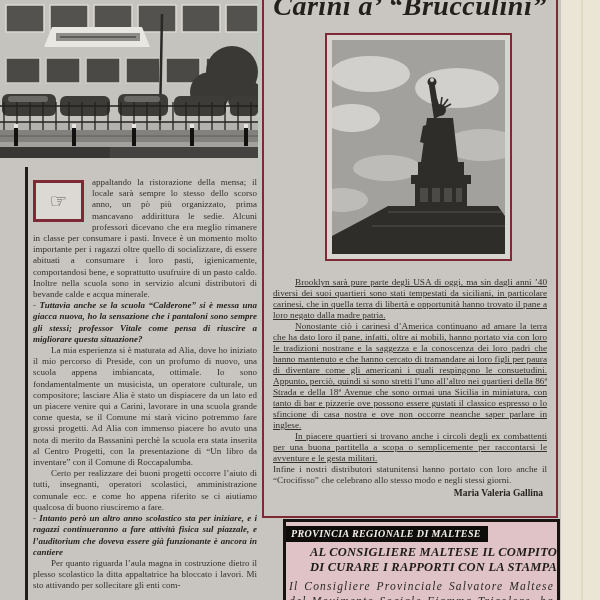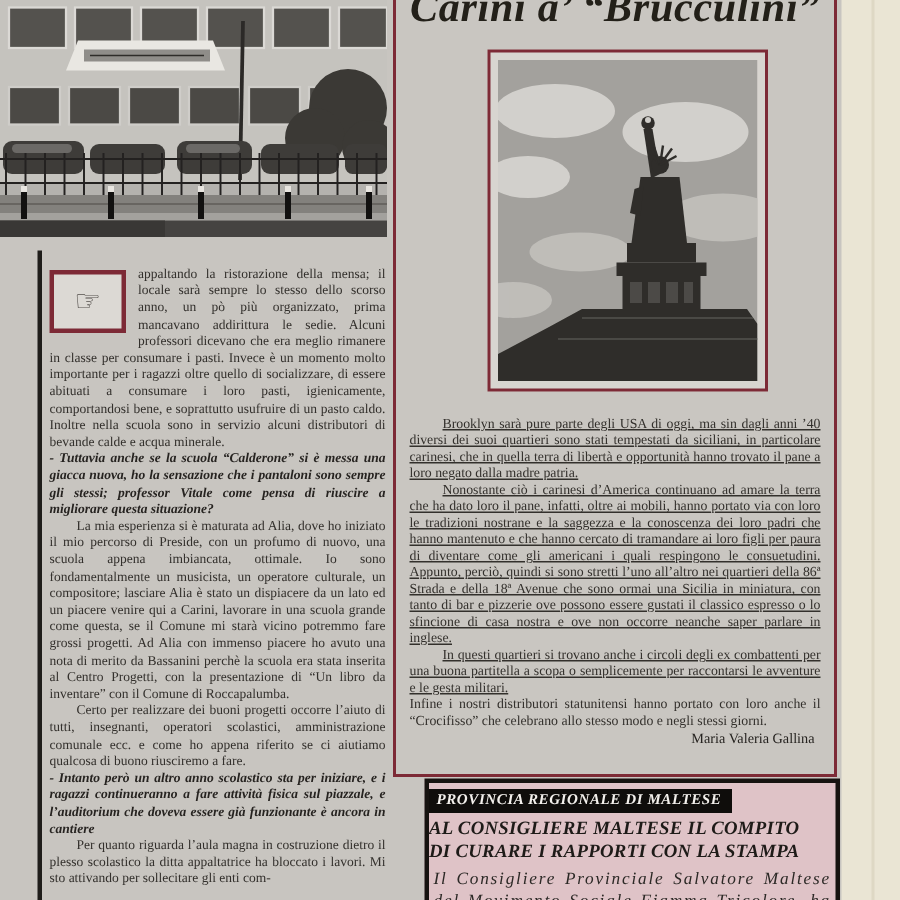--- a/index.html
+++ b/index.html
@@ -22,39 +22,39 @@
   .right-box{left:262px;top:-36px;width:292px;height:550px;border:2px solid #7d2a36;background:#c9c6c1;}
   .headline{position:absolute;top:24px;left:0;right:0;text-align:center;
             font:italic bold 28px/32px "Liberation Serif","DejaVu Serif",serif;
             color:#232019;letter-spacing:0.5px;white-space:nowrap;}
   .statue-frame{position:absolute;left:61px;top:67px;width:173px;height:214px;
                 border:2px solid #7d2a36;padding:5px;background:#d8d5d0;}
   .right-text{position:absolute;left:9px;top:311px;width:274px;}
   p.rcol{font:9.2px/11px "Liberation Serif","DejaVu Serif",serif;text-align:justify;
          margin:0;color:#33302c;}
   p.rindent{text-indent:22px;text-decoration:underline;}
-  .signature{text-align:right;font-weight:normal;font-size:9.5px;line-height:12px;
+  .signature{text-align:right;font-weight:bold;font-size:9.5px;line-height:12px;
              padding-right:4px;margin-top:1px;color:#262320;}
 
   
   .left-rule{left:25px;top:167px;width:3px;height:433px;background:#1f1d1a;}
   .left-col{left:33px;top:177px;width:224px;}
   .hand-box{float:left;width:45px;height:36px;border:3px solid #7d2a36;background:#dcd9d4;
             margin:3px 8px 3px 0;text-align:center;line-height:36px;font-size:20px;color:#55514d;}
   p.lcol{margin:0;text-align:justify;font:9px/11.2px "Liberation Serif","DejaVu Serif",serif;
          color:#33302c;}
   p.lindent{text-indent:18px;}
   p.boldp{font-weight:bold;color:#262320;font-style:italic;}
 
   
   .bottom-box{left:283px;top:519px;width:271px;height:92px;border:3px solid #161310;background:#dfc3c7;}
   .kicker{display:inline-block;background:#0f0d0b;color:#f3f0ec;
           font:italic bold 10px/13px "Liberation Serif","DejaVu Serif",serif;
           padding:1px 7px 2px 5px;letter-spacing:0.4px;margin-top:4px;}
-  .b-title{text-align:left;font:italic bold 12.5px/14.5px "Liberation Serif","DejaVu Serif",serif;
+  .b-title{text-align:right;font:italic bold 12.5px/14.5px "Liberation Serif","DejaVu Serif",serif;
            color:#1e1b18;margin-top:3px;letter-spacing:0.2px;}
   .b-body{font:italic 11.5px/15px "Liberation Serif","DejaVu Serif",serif;letter-spacing:1.2px;
           color:#2c2926;margin-top:5px;padding:0 3px;text-align:justify;}
 </style>
 </head>
 <body>
 
 <div class="page">
 
   <div class="abs cream"></div>
@@ -194,21 +194,21 @@
           <line x1="56" y1="172" x2="170" y2="172"></line>
             <line x1="40" y1="186" x2="173" y2="186"></line>
         </g>
         <circle cx="100" cy="40" r="2" fill="#cfcdc9"></circle>
       </svg>
     </div>
 
     <div class="right-text">
       <p class="rcol rindent">Brooklyn sarà pure parte degli USA di oggi, ma sin dagli anni ’40 diversi dei suoi quartieri sono stati tempestati da siciliani, in particolare carinesi, che in quella terra di libertà e opportunità hanno trovato il pane a loro negato dalla madre patria.</p>
       <p class="rcol rindent">Nonostante ciò i carinesi d’America continuano ad amare la terra che ha dato loro il pane, infatti, oltre ai mobili, hanno portato via con loro le tradizioni nostrane e la saggezza e la conoscenza dei loro padri che hanno mantenuto e che hanno cercato di tramandare ai loro figli per paura di diventare come gli americani i quali respingono le consuetudini. Appunto, perciò, quindi si sono stretti l’uno all’altro nei quartieri della 86ª Strada e della 18ª Avenue che sono ormai una Sicilia in miniatura, con tanto di bar e pizzerie ove possono essere gustati il classico espresso o lo sfincione di casa nostra e ove non occorre neanche saper parlare in inglese.</p>
-      <p class="rcol rindent">In questi quartieri si trovano anche i circoli degli ex combattenti per una buona partitella a scopa o semplicemente per raccontarsi le avventure e le gesta militari.</p>
+      <p class="rcol rindent">In piacere quartieri si trovano anche i circoli degli ex combattenti per una buona partitella a scopa o semplicemente per raccontarsi le avventure e le gesta militari.</p>
       <p class="rcol">Infine i nostri distributori statunitensi hanno portato con loro anche il “Crocifisso” che celebrano allo stesso modo e negli stessi giorni.</p>
       <div class="signature">Maria Valeria Gallina</div>
     </div>
   </div>
 
   <div class="abs left-rule"></div>
   <div class="abs left-col">
     <div class="hand-box">
       <span>☞</span>
     </div>

